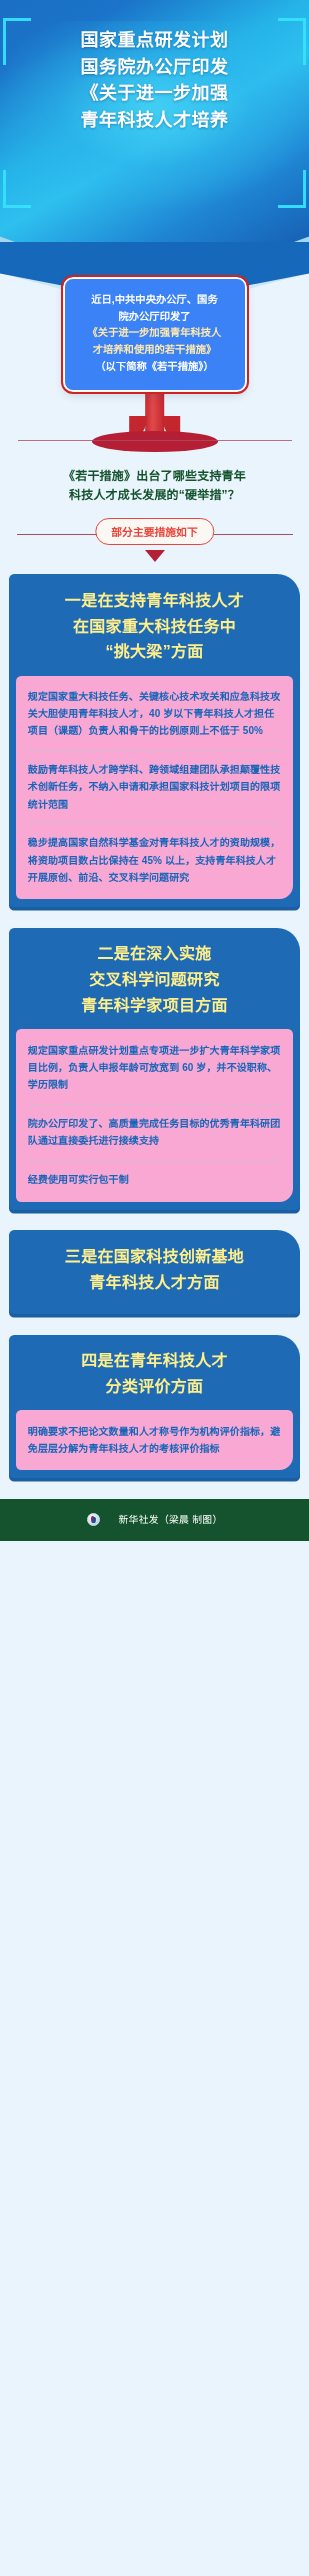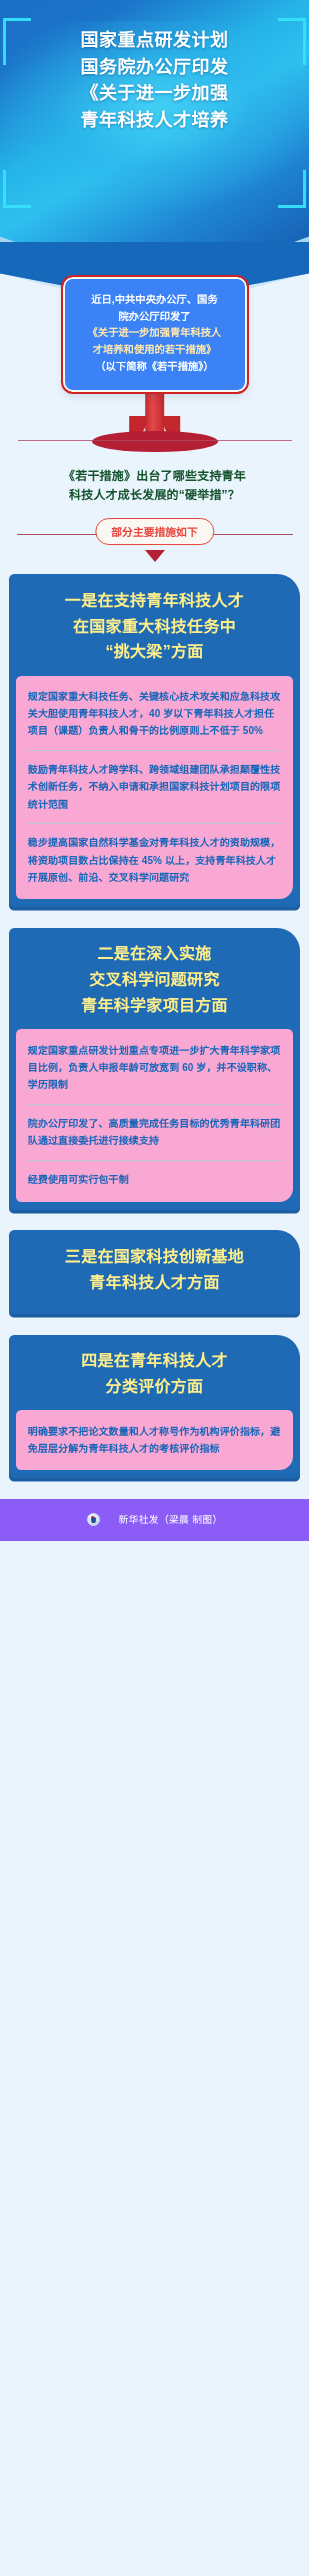--- a/index.html
+++ b/index.html
@@ -208,21 +208,21 @@
   .measure + .dotline { margin: 10.3px 0 10.3px 0; }
   .dotline {
     border: none;
     border-top: 1.3px dotted #b9c7d4;
     height: 0;
   }
 
   
   .footer {
     width: 309px;
-    background: #8b5cf6;
+    background: #14532d;
     padding: 13.4px 0 14.4px 0;
     display: flex;
     align-items: center;
     justify-content: center;
     gap: 19px;
   }
   .xinhua-logo {
     width: 13px; height: 13px; border-radius: 50%;
     background: radial-gradient(circle at 35% 30%, #f3f7fb 0%, #cfe0ee 55%, #9fc0dd 100%);
     position: relative;

